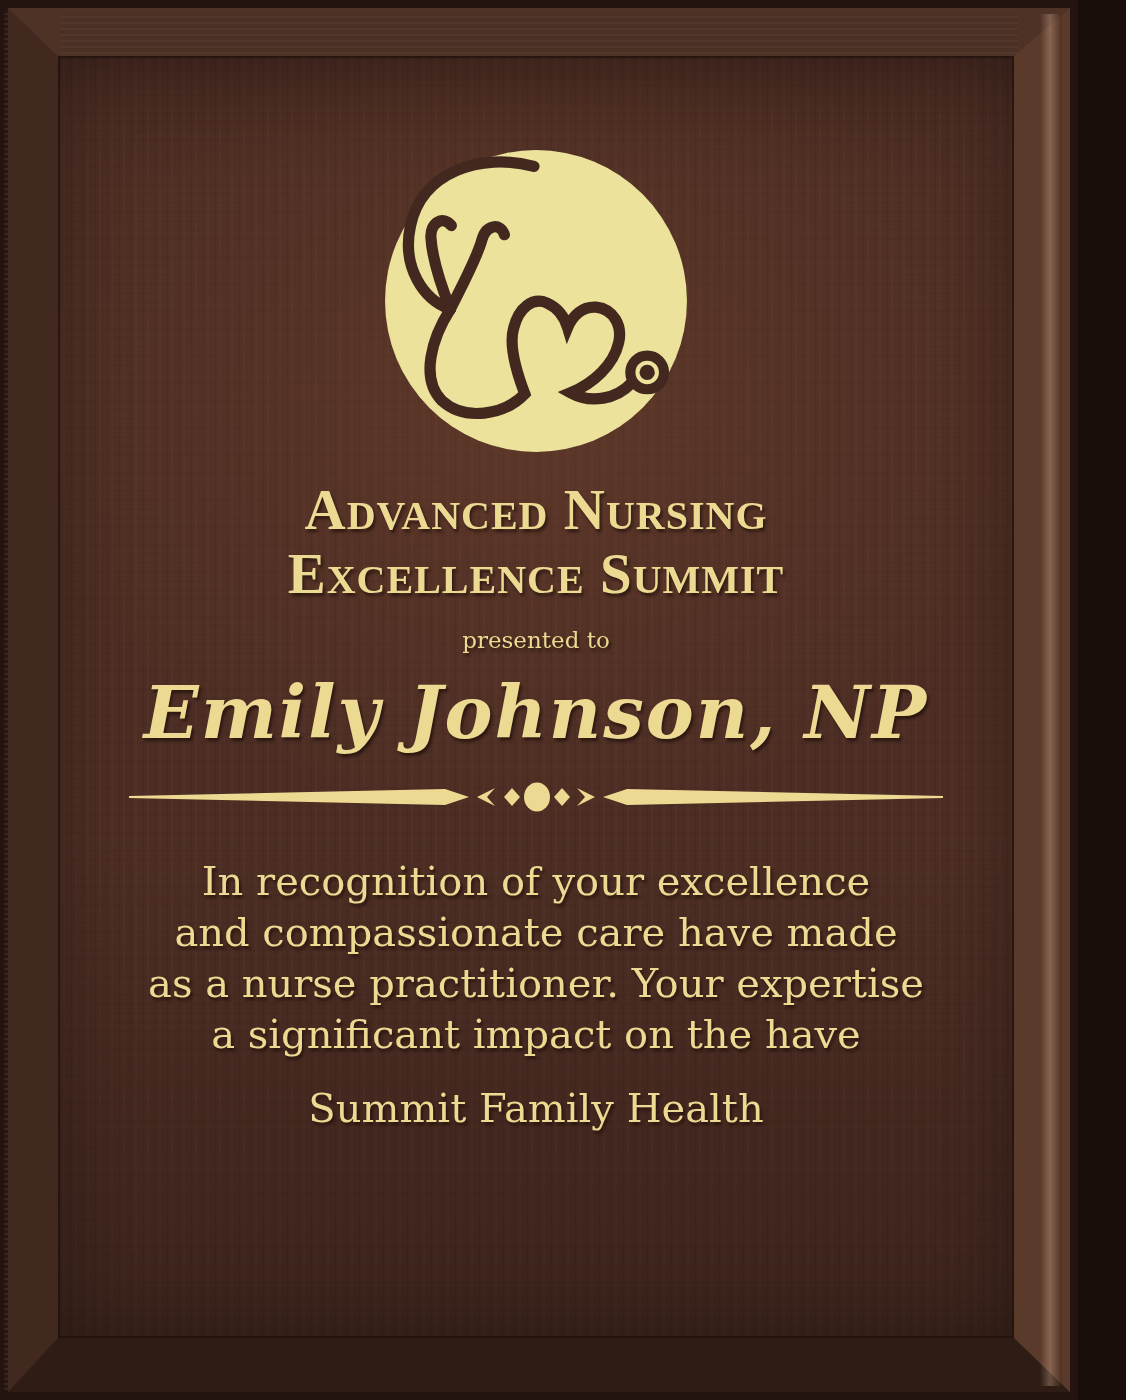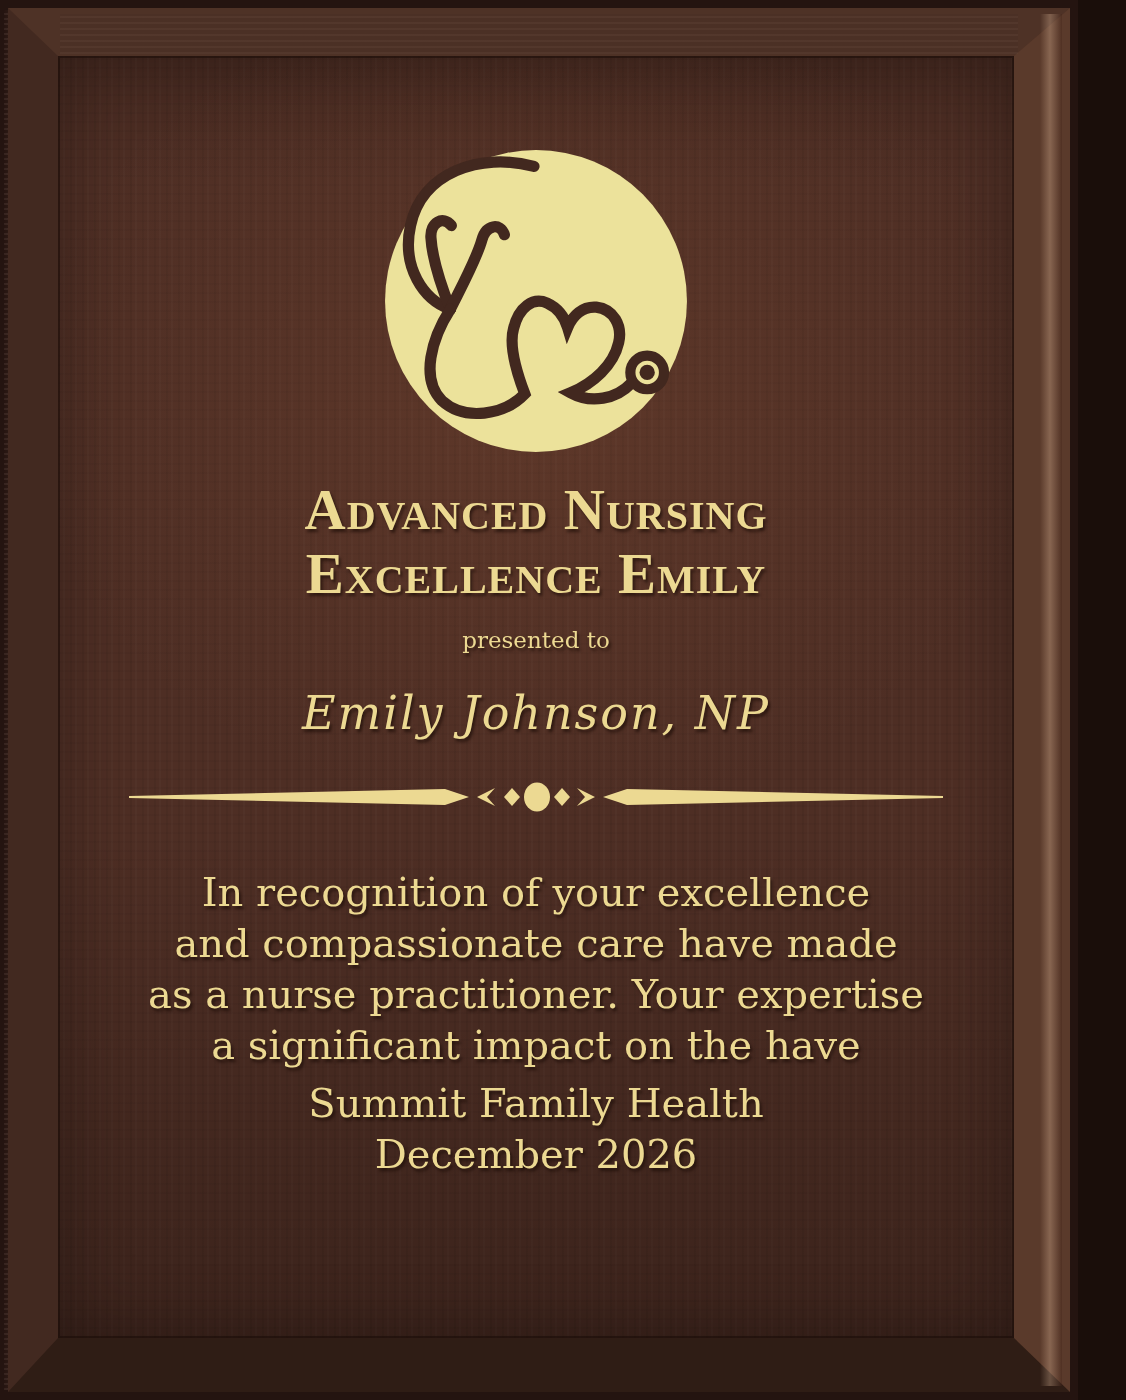--- a/index.html
+++ b/index.html
@@ -58,30 +58,30 @@
     margin-top:24px;text-align:center;
     font-family:"Liberation Serif", serif;
     font-variant:small-caps;font-weight:bold;
     font-size:57px;line-height:64px;letter-spacing:1px;
   }
   .presented-to{
     margin-top:14px;font-size:23px;line-height:40px;
   }
   .recipient{
     margin-top:6px;
-    font-style:italic;font-weight:normal;
-    font-size:46px;line-height:94px;letter-spacing:2px;
+    font-style:italic;font-weight:bold;
+    font-size:72px;line-height:94px;letter-spacing:2px;
   }
   .divider{ margin-top:20px; width:818px;height:34px;flex:0 0 auto; }
   .message{
-    margin-top:53px;text-align:center;
+    margin-top:42px;text-align:center;
     font-size:40px;line-height:51px;
   }
   .org-block{
-    margin-top:7px;text-align:center;
+    margin-top:23px;text-align:center;
     font-size:40px;line-height:51px;
   }
 </style>
 </head>
 <body>
 
 <div id="stage">
   <div class="plaque-edge"></div>
   <div class="plaque-side-left"></div>
   <div class="plaque-frame"></div>
@@ -107,21 +107,21 @@
                  C 226,213 206,231 184,240
                  C 204,251 229,246 243,231"></path>
 
         <circle cx="259" cy="220" r="16.5" stroke-width="10"></circle>
       </g>
       <circle cx="259" cy="220" r="7.5" fill="#42281f"></circle>
     </svg>
 
     <div class="award-title gold">
       <div>Advanced Nursing</div>
-      <div>Excellence Emily</div>
+      <div>Excellence Summit</div>
     </div>
 
     <div class="presented-to gold">presented to</div>
 
     <div class="recipient gold">Emily Johnson, NP</div>
 
     <svg class="divider" viewBox="0 0 818 34" aria-hidden="true">
       <g fill="#ecd992">
 
         <polygon points="2,16 318,9 342,17 318,25 2,18"></polygon>
@@ -142,17 +142,16 @@
 
     <div class="message gold">
       <div>In recognition of your excellence</div>
       <div>and compassionate care have made</div>
       <div>as a nurse practitioner. Your expertise</div>
       <div>a significant impact on the have</div>
     </div>
 
     <div class="org-block gold">
       <div>Summit Family Health</div>
-      <div>December 2026</div>
     </div>
 
   </div>
 </div>
 
 </body></html>

